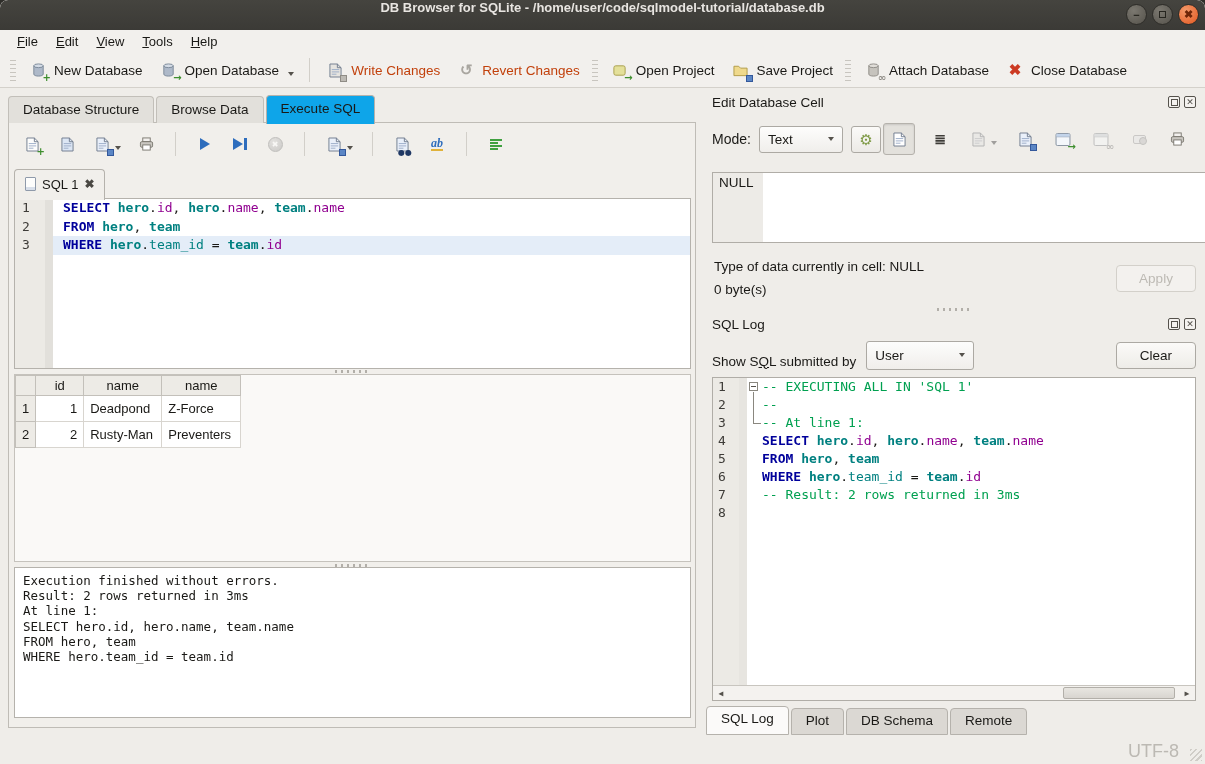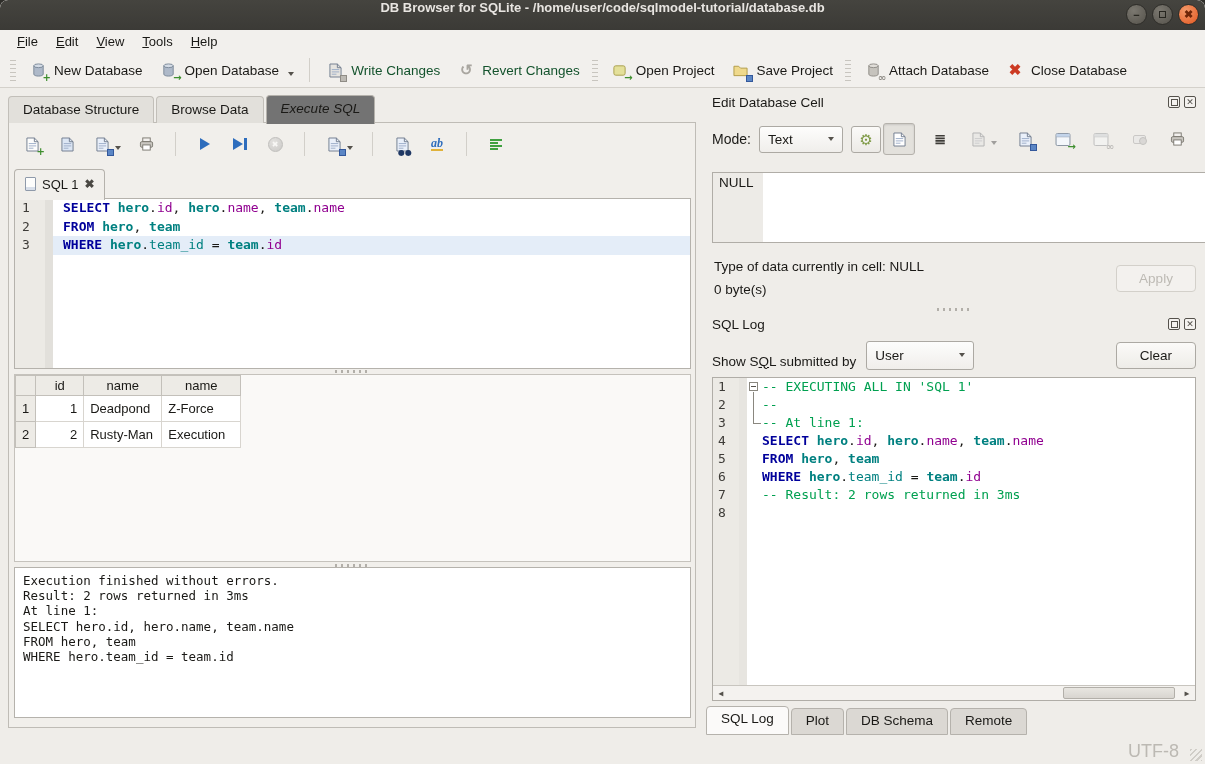--- a/index.html
+++ b/index.html
@@ -20,21 +20,21 @@
 
   
   .menubar { position:absolute; left:0; top:30px; right:0; height:23px; background:#F2F0ED;
              display:flex; align-items:center; padding-left:8px; }
   .menu-item { display:inline-block; padding:2px 9px; }
   .menu-item::first-letter { text-decoration:underline; }
   .toolbar { position:absolute; left:0; top:53px; right:0; height:35px; background:#F2F0ED;
              border-bottom:1px solid #D4D1CB; display:flex; align-items:center; padding:0 6px; }
   .tb-btn { display:flex; align-items:center; gap:6px; padding:4px 8px; border-radius:3px; }
   .tb-btn .lbl { font-size:13.5px; }
-  .tb-btn.disabled .lbl { color:#14532d; }
+  .tb-btn.disabled .lbl { color:#c2410c; }
   .grip { width:6px; height:22px; margin:0 4px;
           background:repeating-linear-gradient(0deg,#C8C5BF 0 1px, transparent 1px 4px); }
   .vsep { width:1px; height:24px; background:#D2CFC9; margin:0 7px; }
   .caret { width:0; height:0; border-left:3.5px solid transparent; border-right:3.5px solid transparent;
            border-top:4px solid #55524C; display:inline-block; margin-left:3px; align-self:flex-end; margin-bottom:4px;}
 
   
   .icon { position:relative; display:inline-flex; width:20px; height:20px; align-items:center; justify-content:center; flex:none; }
   .icon .bdg { position:absolute; right:-3px; bottom:-3px; font:bold 10px "DejaVu Sans", sans-serif; color:#3E8E2E; line-height:1; }
   .icon .bdg.gray { color:#8F8C86; }
@@ -52,21 +52,21 @@
                       background:#C6C3BD; border:1px solid #9C9993; }
   .wrap-ic { font-size:14px; font-weight:bold; color:#3E3C38; line-height:1; }
   .tool-ic { padding:3px; border-radius:3px; display:inline-flex; }
   .tool-ic.pressed { background:#E3E1DC; border:1px solid #B5B2AC; box-shadow:inset 0 1px 2px rgba(0,0,0,.12); padding:5px; }
   .tool-ic.disabled { opacity:.5; filter:grayscale(.8); }
 
   
   .main-tabs { position:absolute; left:8px; top:95px; height:28px; display:flex; align-items:flex-end; z-index:3; }
   .mtab { padding:5px 14px 6px; border:1px solid #C2BFB9; border-bottom:none; border-radius:4px 4px 0 0;
           background:#E2E0DB; margin-right:2px; font-size:13.5px; }
-  .mtab.active { background:#737373; border-color:#B5B2AC; padding-bottom:8px; margin-bottom:-1px;font-style:italic; }
+  .mtab.active { background:#0ea5e9; border-color:#B5B2AC; padding-bottom:8px; margin-bottom:-1px; }
   .left-frame { position:absolute; left:8px; top:122px; width:688px; height:606px;
                 border:1px solid #BFBCB6; background:#F1EFEB; }
   .sql-toolbar { position:absolute; left:10px; top:7px; height:28px; display:flex; align-items:center; gap:9px; }
   .doc-tabbar { position:absolute; left:5px; top:46px; height:30px; display:flex; z-index:2; }
   .doc-tab { display:flex; align-items:center; gap:6px; padding:5px 10px 7px; background:#F1EFEB;
              border:1px solid #B5B2AC; border-bottom:none; border-radius:4px 4px 0 0; margin-bottom:-1px; }
   .doc-tab .close-x { color:#4A4843; font-weight:bold; font-size:12px; }
   .pg-ic { width:11px; height:14px; background:#FDFDFC; border:1px solid #8F9AAA; border-radius:1px;
            box-shadow:inset 0 -9px 0 -6px #D8DFEA; }
 
@@ -408,21 +408,21 @@
             <tr>
               <td class="rowhdr">1</td>
               <td class="num">1</td>
               <td class="">Deadpond</td>
               <td class="">Z-Force</td>
             </tr>
             <tr>
               <td class="rowhdr">2</td>
               <td class="num">2</td>
               <td class="">Rusty-Man</td>
-              <td class="">Execution</td>
+              <td class="">Preventers</td>
             </tr>
           </tbody>
         </table>
     </div>
 
     <div class="hsplit" style="top:441px;"></div>
 
     <div class="message">Execution finished without errors.
 Result: 2 rows returned in 3ms
 At line 1:

